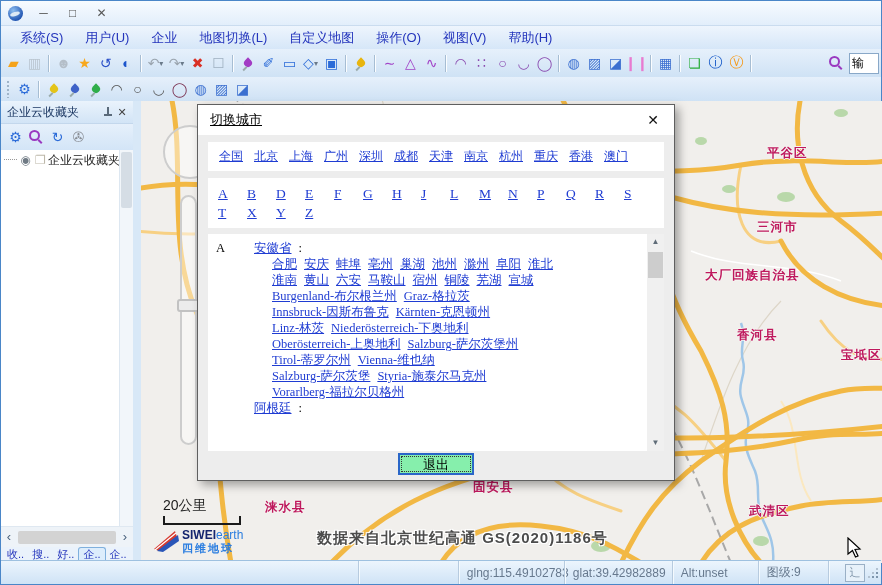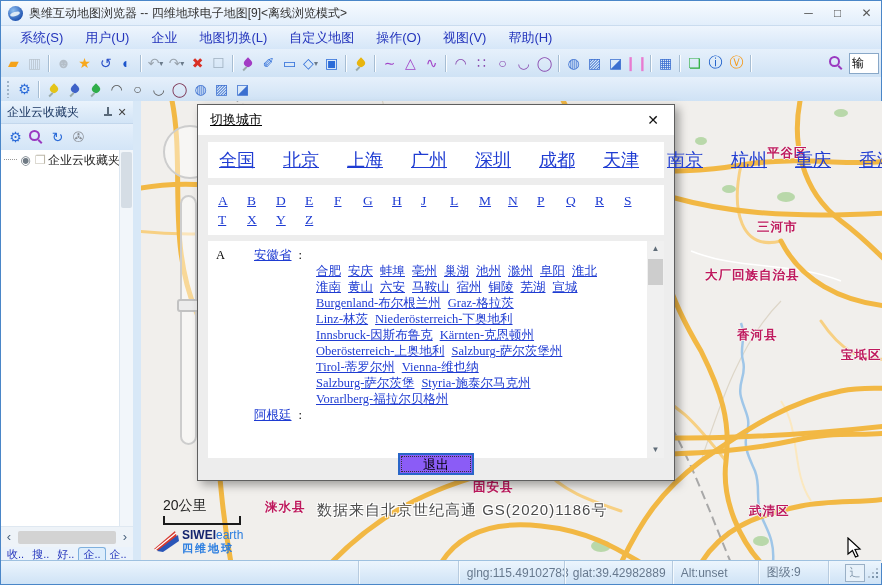--- a/index.html
+++ b/index.html
@@ -60,62 +60,61 @@
   .map-compass{position:absolute;left:22px;top:24px;width:50px;height:50px;border:2px solid #cdcdcd;border-radius:50%;background:rgba(255,255,255,.45);}
   .map-slider{position:absolute;left:39px;top:94px;width:13px;height:246px;border:2px solid #cdcdcd;border-radius:9px;background:rgba(255,255,255,.45);}
   .map-slider-knob{position:absolute;left:36px;top:198px;width:21px;height:9px;border:2px solid #c2c2c2;background:#ececec;border-radius:3px;}
   .map-scale{position:absolute;left:22px;top:396px;color:#1b1b1b;font-size:14px;}
   .scale-bracket{width:74px;height:7px;border:2px solid #1b1b1b;border-top:none;margin-top:1px;}
   .map-logo{position:absolute;left:12px;top:428px;display:flex;align-items:flex-start;}
   .logo-mark{width:26px;height:24px;flex:none;margin-right:3px;}
   .logo-text1{font-size:12px;font-weight:bold;color:#15256e;line-height:13px;}
   .logo-text1 .lt-earth{color:#2a7de0;font-weight:normal;}
   .logo-text2{font-size:11px;font-weight:bold;color:#2a7de0;line-height:12px;letter-spacing:2px;}
-  .map-attr{position:absolute;left:176px;top:400px;font-size:15px;font-weight:normal;color:#4c4c4c;letter-spacing:1px;white-space:nowrap;text-shadow:-1px -1px 0 #fff,1px -1px 0 #fff,-1px 1px 0 #fff,1px 1px 0 #fff;}
+  .map-attr{position:absolute;left:176px;top:428px;font-size:15px;font-weight:bold;color:#4c4c4c;letter-spacing:1px;white-space:nowrap;text-shadow:-1px -1px 0 #fff,1px -1px 0 #fff,-1px 1px 0 #fff,1px 1px 0 #fff;}
   .cursor-arrow{position:absolute;left:706px;top:436px;}
   
   .dialog{position:absolute;left:196px;top:103px;width:476px;height:375px;background:#ededed;border:1px solid #5f5f5f;box-shadow:4px 4px 9px rgba(0,0,0,.35);z-index:30;}
   .dlg-title{height:30px;background:#fff;display:flex;align-items:center;padding:0 12px;font-size:13px;color:#000;}
   .dlg-title .t{flex:1;text-decoration:underline;}
   .dlg-close{width:18px;height:18px;line-height:18px;text-align:center;font-size:14px;color:#111;cursor:default;}
   .dlg-box{background:#fff;margin:7px 10px 0 10px;padding:6px 10px;}
   .links-font{font-family:"Liberation Serif","DejaVu Serif",serif;}
-  .dlg-cities{display:flex;gap:28px;font-size:18px;padding-left:11px;}
+  .dlg-cities{display:flex;gap:11px;font-size:12px;padding-left:11px;}
   a.link{color:#1f3cd2;text-decoration:underline;cursor:pointer;white-space:nowrap;}
   .dlg-letters{font-size:13.5px;line-height:19px;}
   .dlg-letters a.link{display:inline-block;width:29px;}
   .dlg-content{margin-top:6px;position:relative;height:211px;padding:6px 0 0 0;overflow:hidden;}
   .crow{font-size:12.5px;line-height:16px;white-space:nowrap;padding-left:8px;}
-  .crow.indent{padding-left:108px;}
+  .crow.indent{padding-left:64px;}
   .crow .cidx{display:inline-block;width:38px;color:#000;}
   .crow .colon{color:#000;}
   .crow a.link{margin-right:7px;margin-top:40px;}
   .dlg-vscroll{position:absolute;right:0;top:0;bottom:0;width:17px;background:#f0f0f0;}
   .dv-arrow{height:16px;text-align:center;font-size:8px;color:#5f6c78;line-height:16px;cursor:default;}
   .dv-down{position:absolute;bottom:0;left:0;right:0;}
   .dv-thumb{position:absolute;left:1px;right:1px;top:18px;height:26px;background:#cdcdcd;}
   .dlg-btnrow{position:absolute;left:0;right:0;bottom:0;height:32px;display:flex;align-items:center;justify-content:center;}
-  .btn-exit{width:76px;height:22px;background:#8b5cf6;border:2px solid #2a66c8;font-size:13px;color:#000;position:relative;cursor:default;font-family:inherit;}
+  .btn-exit{width:76px;height:22px;background:#86efac;border:2px solid #2a66c8;font-size:13px;color:#000;position:relative;cursor:default;font-family:inherit;}
   .btn-exit::after{content:"";position:absolute;inset:1px;border:1px dotted #333;}
   
   .statusbar{position:absolute;left:0;right:0;bottom:0;height:23px;background:linear-gradient(#ecf5fd,#cfe3f6);border-top:1px solid #9ec1e0;display:flex;align-items:center;font-size:12px;color:#67798e;}
   .sb-cell{height:100%;display:flex;align-items:center;padding:0 8px;border-left:1px solid #b7cbdf;box-shadow:inset 1px 0 0 #f4fafe;white-space:nowrap;box-sizing:border-box;}
   .sb-first{border-left:none;box-shadow:none;}
   .sb-icon{width:18px;height:16px;border:1px solid #9ab0c6;text-align:center;line-height:15px;font-size:11px;color:#7e93a8;background:#e7f1fa;flex:none;}
   .sb-grip{width:16px;height:16px;position:relative;flex:none;}
   .sb-grip::before{content:"";position:absolute;right:3px;bottom:3px;width:2px;height:2px;background:#7e96ad;box-shadow:-4px 0 #7e96ad,0 -4px #7e96ad,-8px 0 #b3c2d1,-4px -4px #b3c2d1,0 -8px #b3c2d1;}
 </style>
 </head>
 <body>
 
 <div class="window">
 
   <div class="titlebar">
     <span class="app-icon"></span>
-    <span class="win-title">奥维互动地图浏览器 -- 四维地球电子地图[9]&lt;离线浏览模式&gt;</span>
     <span class="win-ctrls">
       <span class="win-ctrl">─</span>
       <span class="win-ctrl">□</span>
       <span class="win-ctrl">✕</span>
     </span>
   </div>
 
   <div class="menubar">
 
   <span class="menu-item">系统(S)</span>
@@ -303,22 +302,22 @@
       <div><a class="link">T</a><a class="link">X</a><a class="link">Y</a><a class="link">Z</a></div>
     </div>
 
     <div class="dlg-box dlg-content links-font">
       <div class="crow">
         <span class="cidx">A</span><a class="link">安徽省</a><span class="colon">:</span>
       </div>
       <div class="crow indent"><a class="link">合肥</a><a class="link">安庆</a><a class="link">蚌埠</a><a class="link">亳州</a><a class="link">巢湖</a><a class="link">池州</a><a class="link">滁州</a><a class="link">阜阳</a><a class="link">淮北</a></div>
       <div class="crow indent"><a class="link">淮南</a><a class="link">黄山</a><a class="link">六安</a><a class="link">马鞍山</a><a class="link">宿州</a><a class="link">铜陵</a><a class="link">芜湖</a><a class="link">宣城</a></div>
       <div class="crow indent"><a class="link">Burgenland-布尔根兰州</a><a class="link">Graz-格拉茨</a></div>
+      <div class="crow indent"><a class="link">Innsbruck-因斯布鲁克</a><a class="link">Kärnten-克恩顿州</a></div>
       <div class="crow indent"><a class="link">Linz-林茨</a><a class="link">Niederösterreich-下奥地利</a></div>
-      <div class="crow indent"><a class="link">Innsbruck-因斯布鲁克</a><a class="link">Kärnten-克恩顿州</a></div>
       <div class="crow indent"><a class="link">Oberösterreich-上奥地利</a><a class="link">Salzburg-萨尔茨堡州</a></div>
       <div class="crow indent"><a class="link">Tirol-蒂罗尔州</a><a class="link">Vienna-维也纳</a></div>
       <div class="crow indent"><a class="link">Salzburg-萨尔茨堡</a><a class="link">Styria-施泰尔马克州</a></div>
       <div class="crow indent"><a class="link">Vorarlberg-福拉尔贝格州</a></div>
       <div class="crow">
         <span class="cidx"></span><a class="link">阿根廷</a><span class="colon">:</span>
       </div>
       <div class="dlg-vscroll">
         <div class="dv-arrow">▲</div>
         <div class="dv-thumb"></div>

